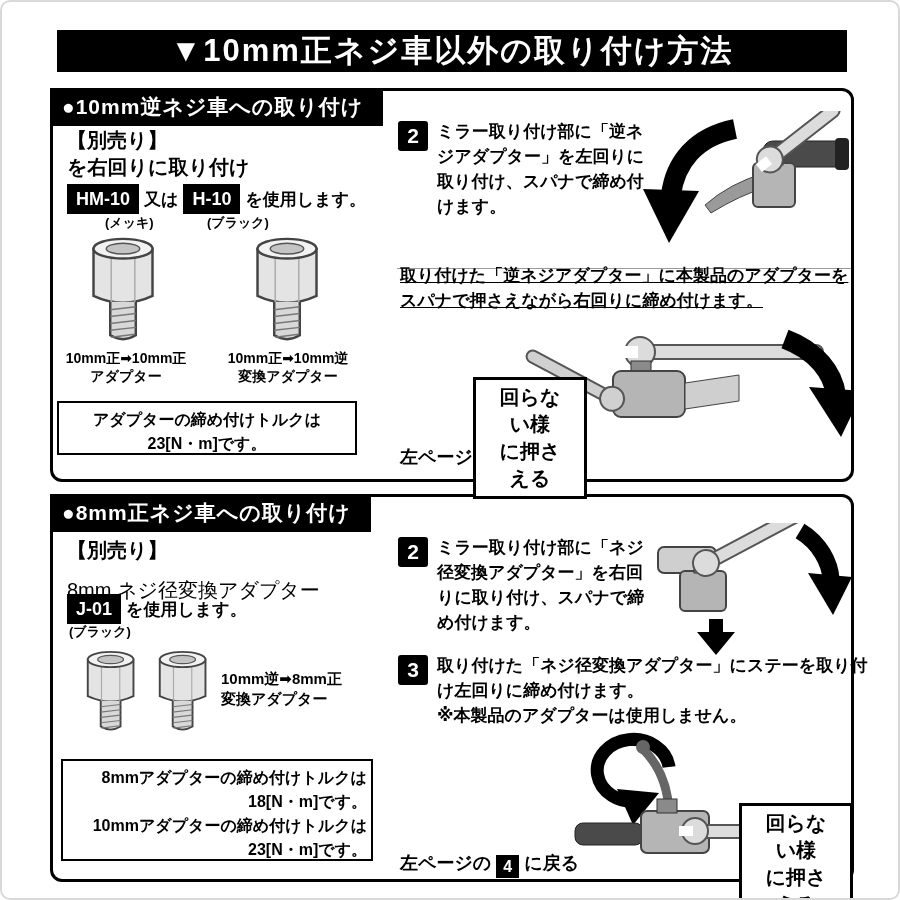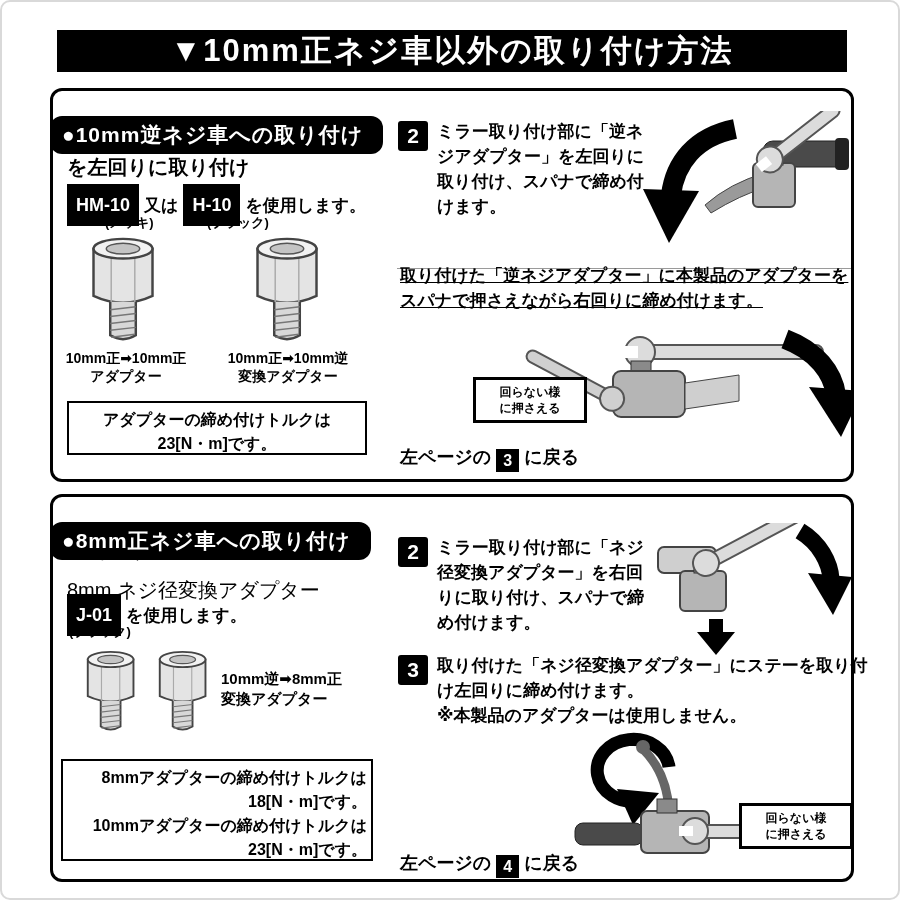--- a/index.html
+++ b/index.html
@@ -9,50 +9,50 @@
           border:2px solid #d9d9d9; border-radius:10px; overflow:hidden; }
 
   .top-title { position:absolute; left:55px; top:28px; width:790px; height:42px;
                background:#000; color:#fff; font-size:31px; font-weight:bold;
                text-align:center; line-height:42px; letter-spacing:2px; }
 
   .panel { position:absolute; left:48px; width:804px; background:#fff;
            border:3px solid #000; border-radius:12px; }
   .panel-header { position:absolute; left:-3px; top:-3px; height:38px; background:#000;
                   color:#fff; font-weight:bold; font-size:21px; line-height:38px;
-                  padding:0 20px 8px 12px; border-radius:12px; letter-spacing:1px;
-                  white-space:nowrap; z-index:4;margin-top:28px; }
+                  padding:0 20px 8px 12px; border-radius:0; letter-spacing:1px;
+                  white-space:nowrap; z-index:4; }
 
   .txt { position:absolute; color:#000; }
   .bold20 { font-size:20px; font-weight:bold; }
   .small  { font-size:13px; font-weight:bold; }
 
   .model-badge { display:inline-block; background:#000; color:#fff; font-weight:bold;
-                 font-size:18px; line-height:24px; padding:9px 9px; margin:0 5px 0 0; }
+                 font-size:18px; line-height:24px; padding:3px 9px; margin:0 5px 0 0; }
   .model-line { font-size:17px; font-weight:bold; }
   .model-line span { vertical-align:middle; }
 
   .adapter-fig { position:absolute; }
 
   .adapter-label { position:absolute; text-align:center; font-size:14px; font-weight:bold; line-height:1.3; }
 
   .torque-box { position:absolute; border:2px solid #000; background:#fff; text-align:center;
                 font-size:16px; font-weight:bold; line-height:1.5; padding:5px 4px; }
 
   .step-badge { position:absolute; width:30px; height:30px; background:#000; color:#fff;
                 font-weight:bold; font-size:21px; text-align:center; line-height:30px;
                 border-radius:3px; }
   .step-text { position:absolute; font-size:17px; font-weight:600; line-height:1.48; }
 
   .divider { position:absolute; height:0; border-top:1px solid #9a9a9a; }
 
   .illus { position:absolute; }
 
   .hold-box { position:absolute; border:3px solid #000; background:#fff; text-align:center;
-              font-weight:bold; font-size:12px; line-height:1.35; padding:4px 18px; z-index:6; }
+              font-weight:bold; font-size:20px; line-height:1.35; padding:4px 18px; z-index:6; }
 
   .return-line { position:absolute; font-size:18px; font-weight:bold; }
   .inline-num-badge { display:inline-block; background:#000; color:#fff; font-weight:bold;
                       font-size:16px; width:23px; height:23px; text-align:center;
                       line-height:23px; vertical-align:-3px; margin:0 5px; }
 
   .down-arrow { position:absolute; }
 </style>
 </head>
 <body>
@@ -76,21 +76,21 @@
 </svg>
 
 <div class="page">
 
   <div class="top-title">▼10mm正ネジ車以外の取り付け方法</div>
 
   <section class="panel" style="top:86px;height:394px;">
     <div class="panel-header">●10mm逆ネジ車への取り付け</div>
 
     <div class="txt bold20" style="left:14px;top:36px;">【別売り】</div>
-    <div class="txt bold20" style="left:14px;top:63px;">を左回りに取り付け</div>
+    <div class="txt bold20" style="left:14px;top:63px;">を右回りに取り付け</div>
 
     <div class="txt model-line" style="left:14px;top:93px;">
       <span class="model-badge">HM-10</span><span>又は</span><span class="model-badge" style="margin-left:5px;">H-10</span><span>を使用します。</span>
     </div>
 
     <div class="txt small" style="left:24px;top:123px;margin-left:28px;">(メッキ)</div>
     <div class="txt small" style="left:154px;top:123px;">(ブラック)</div>
 
     <svg class="adapter-fig" style="left:18px;top:140px;" width="105" height="118">
         <use href="#adapter-shape"></use>
@@ -101,21 +101,21 @@
 
     <div class="adapter-label" style="left:-2px;top:258px;width:150px;">
       <div>10mm正➡10mm正</div>
       <div>アダプター</div>
     </div>
     <div class="adapter-label" style="left:160px;top:258px;width:150px;">
       <div>10mm正➡10mm逆</div>
       <div>変換アダプター</div>
     </div>
 
-    <div class="torque-box" style="left:14px;top:310px;width:300px;height:54px;">
+    <div class="torque-box" style="left:4px;top:310px;width:300px;height:54px;">
       <div>アダプターの締め付けトルクは</div>
       <div>23[N・m]です。</div>
     </div>
 
     <div class="step-badge" style="left:345px;top:30px;">2</div>
     <div class="step-text" style="left:384px;top:28px;width:212px;">ミラー取り付け部に「逆ネジアダプター」を左回りに取り付け、スパナで締め付けます。</div>
 
     <svg class="illus" style="left:582px;top:20px;" width="215" height="147" viewBox="0 0 215 147">
       <rect x="128" y="30" width="85" height="26" rx="10" fill="#4a4a4a" stroke="#222"></rect>
       <rect x="200" y="27" width="14" height="32" rx="4" fill="#222"></rect>

